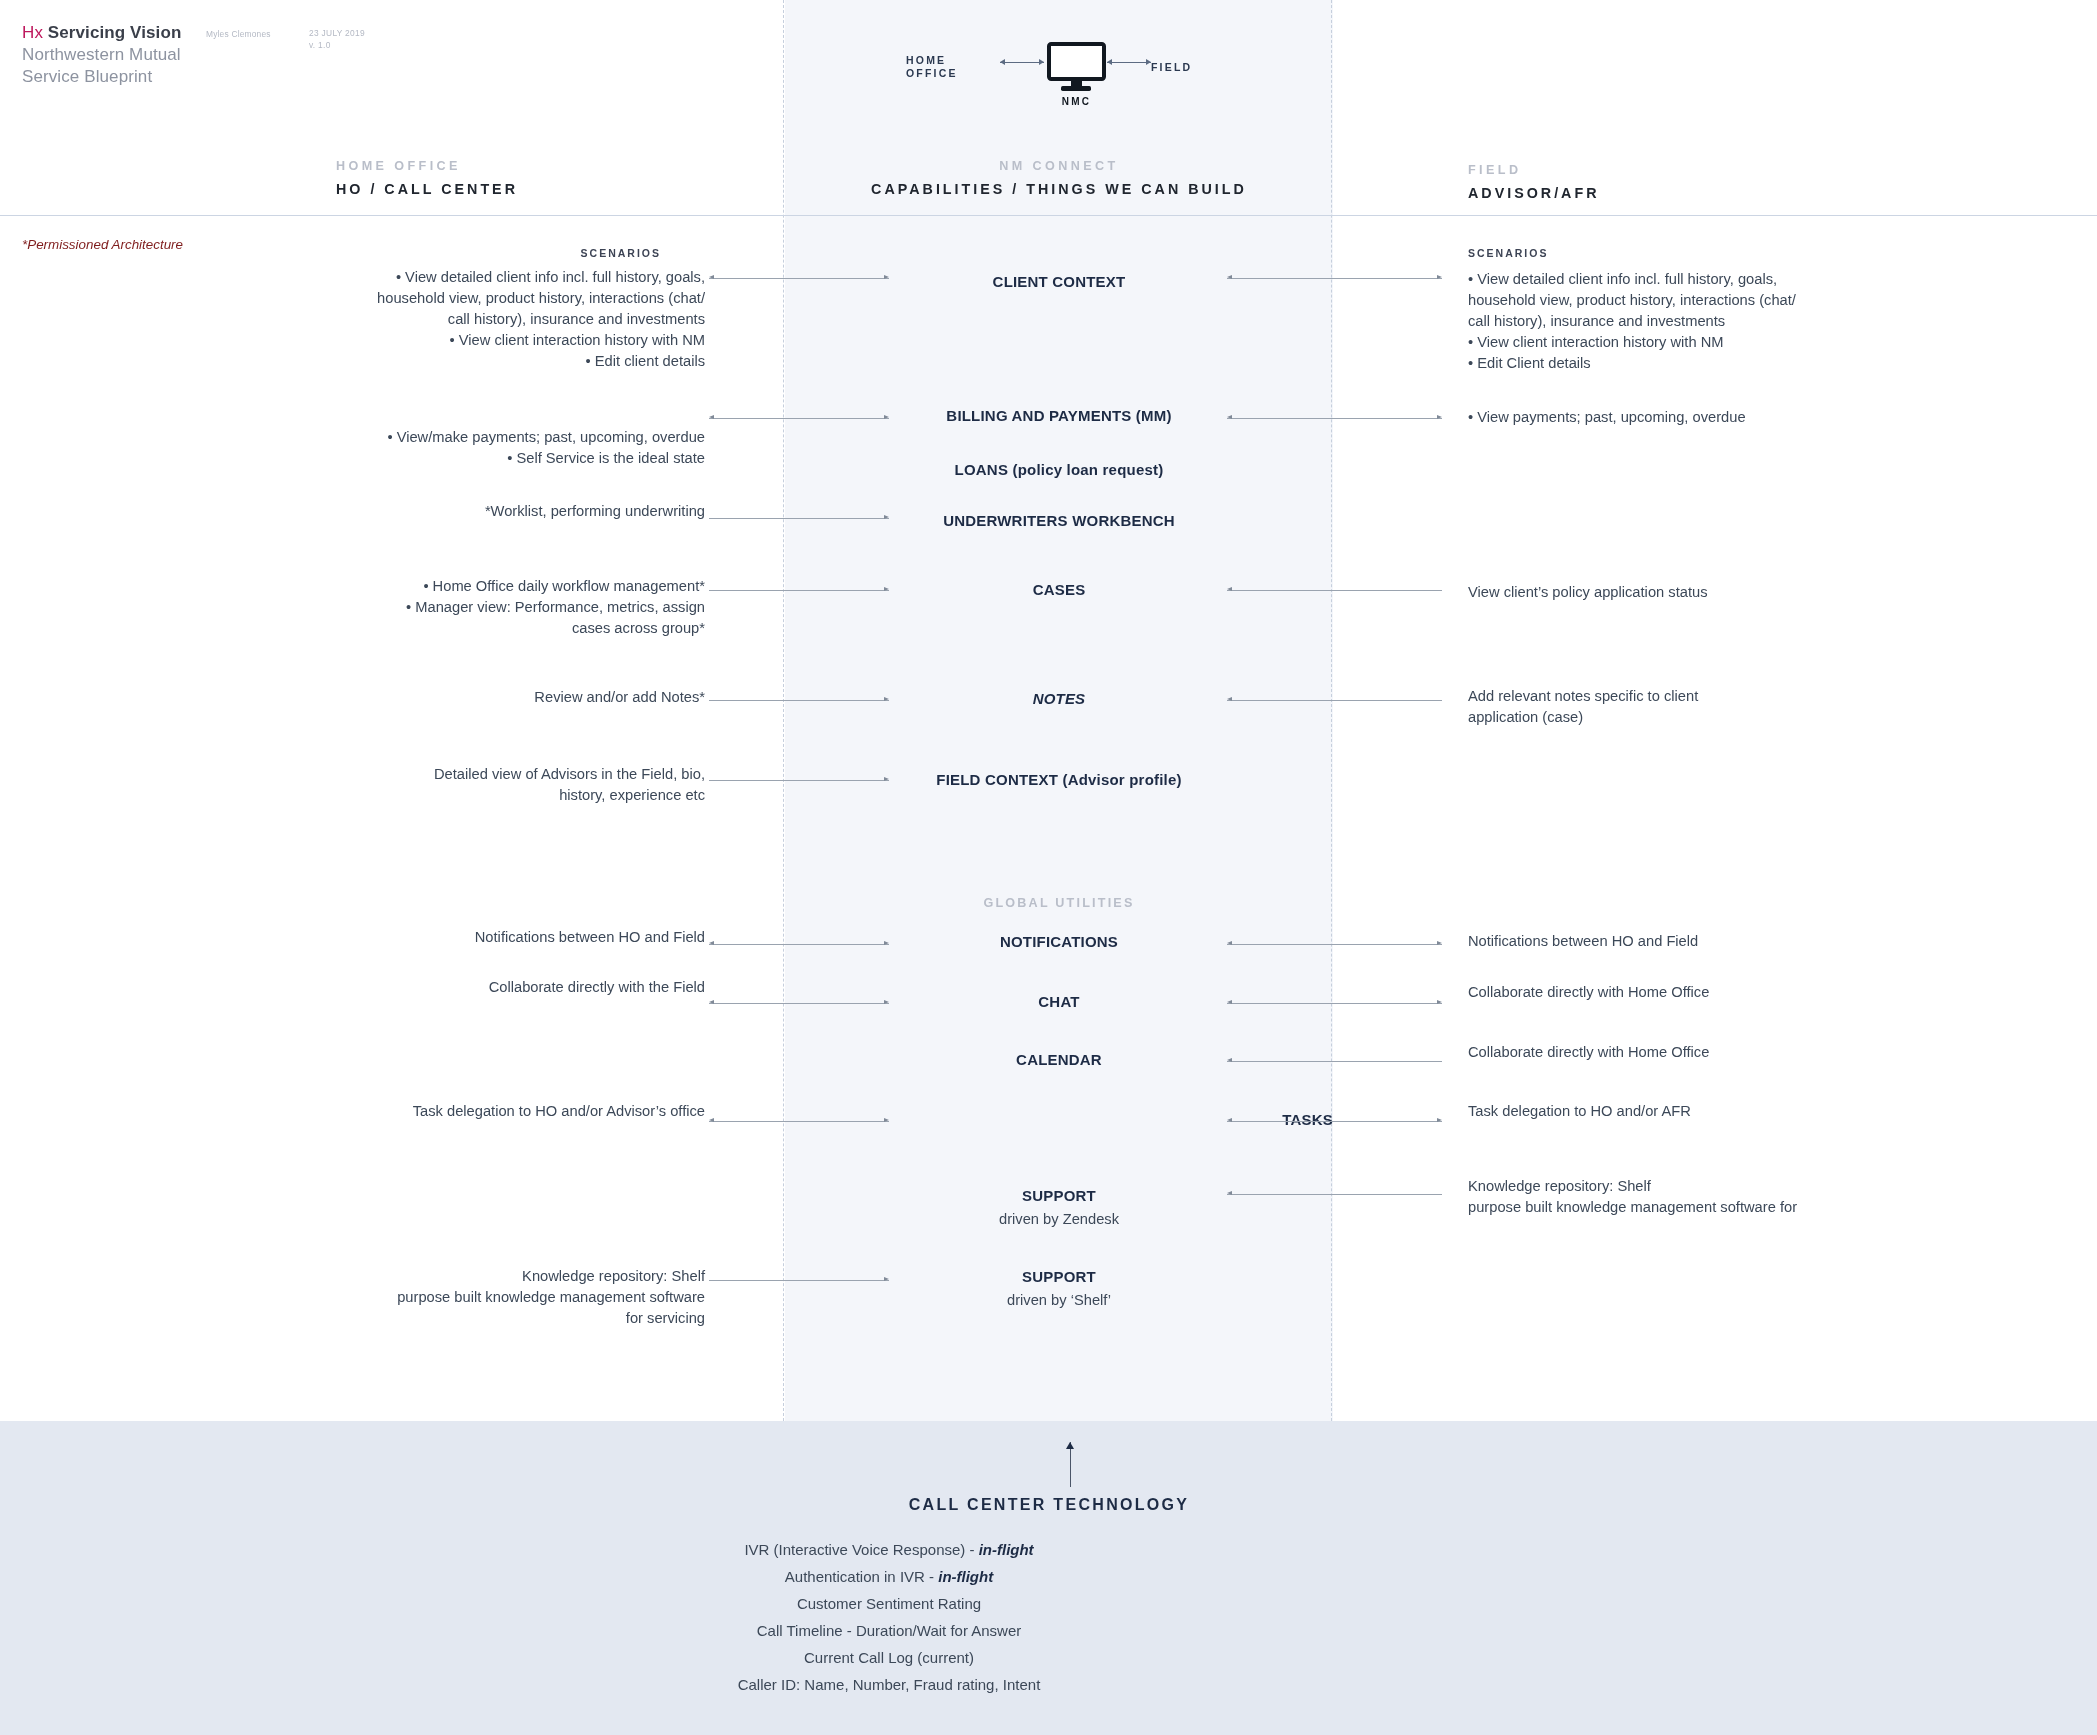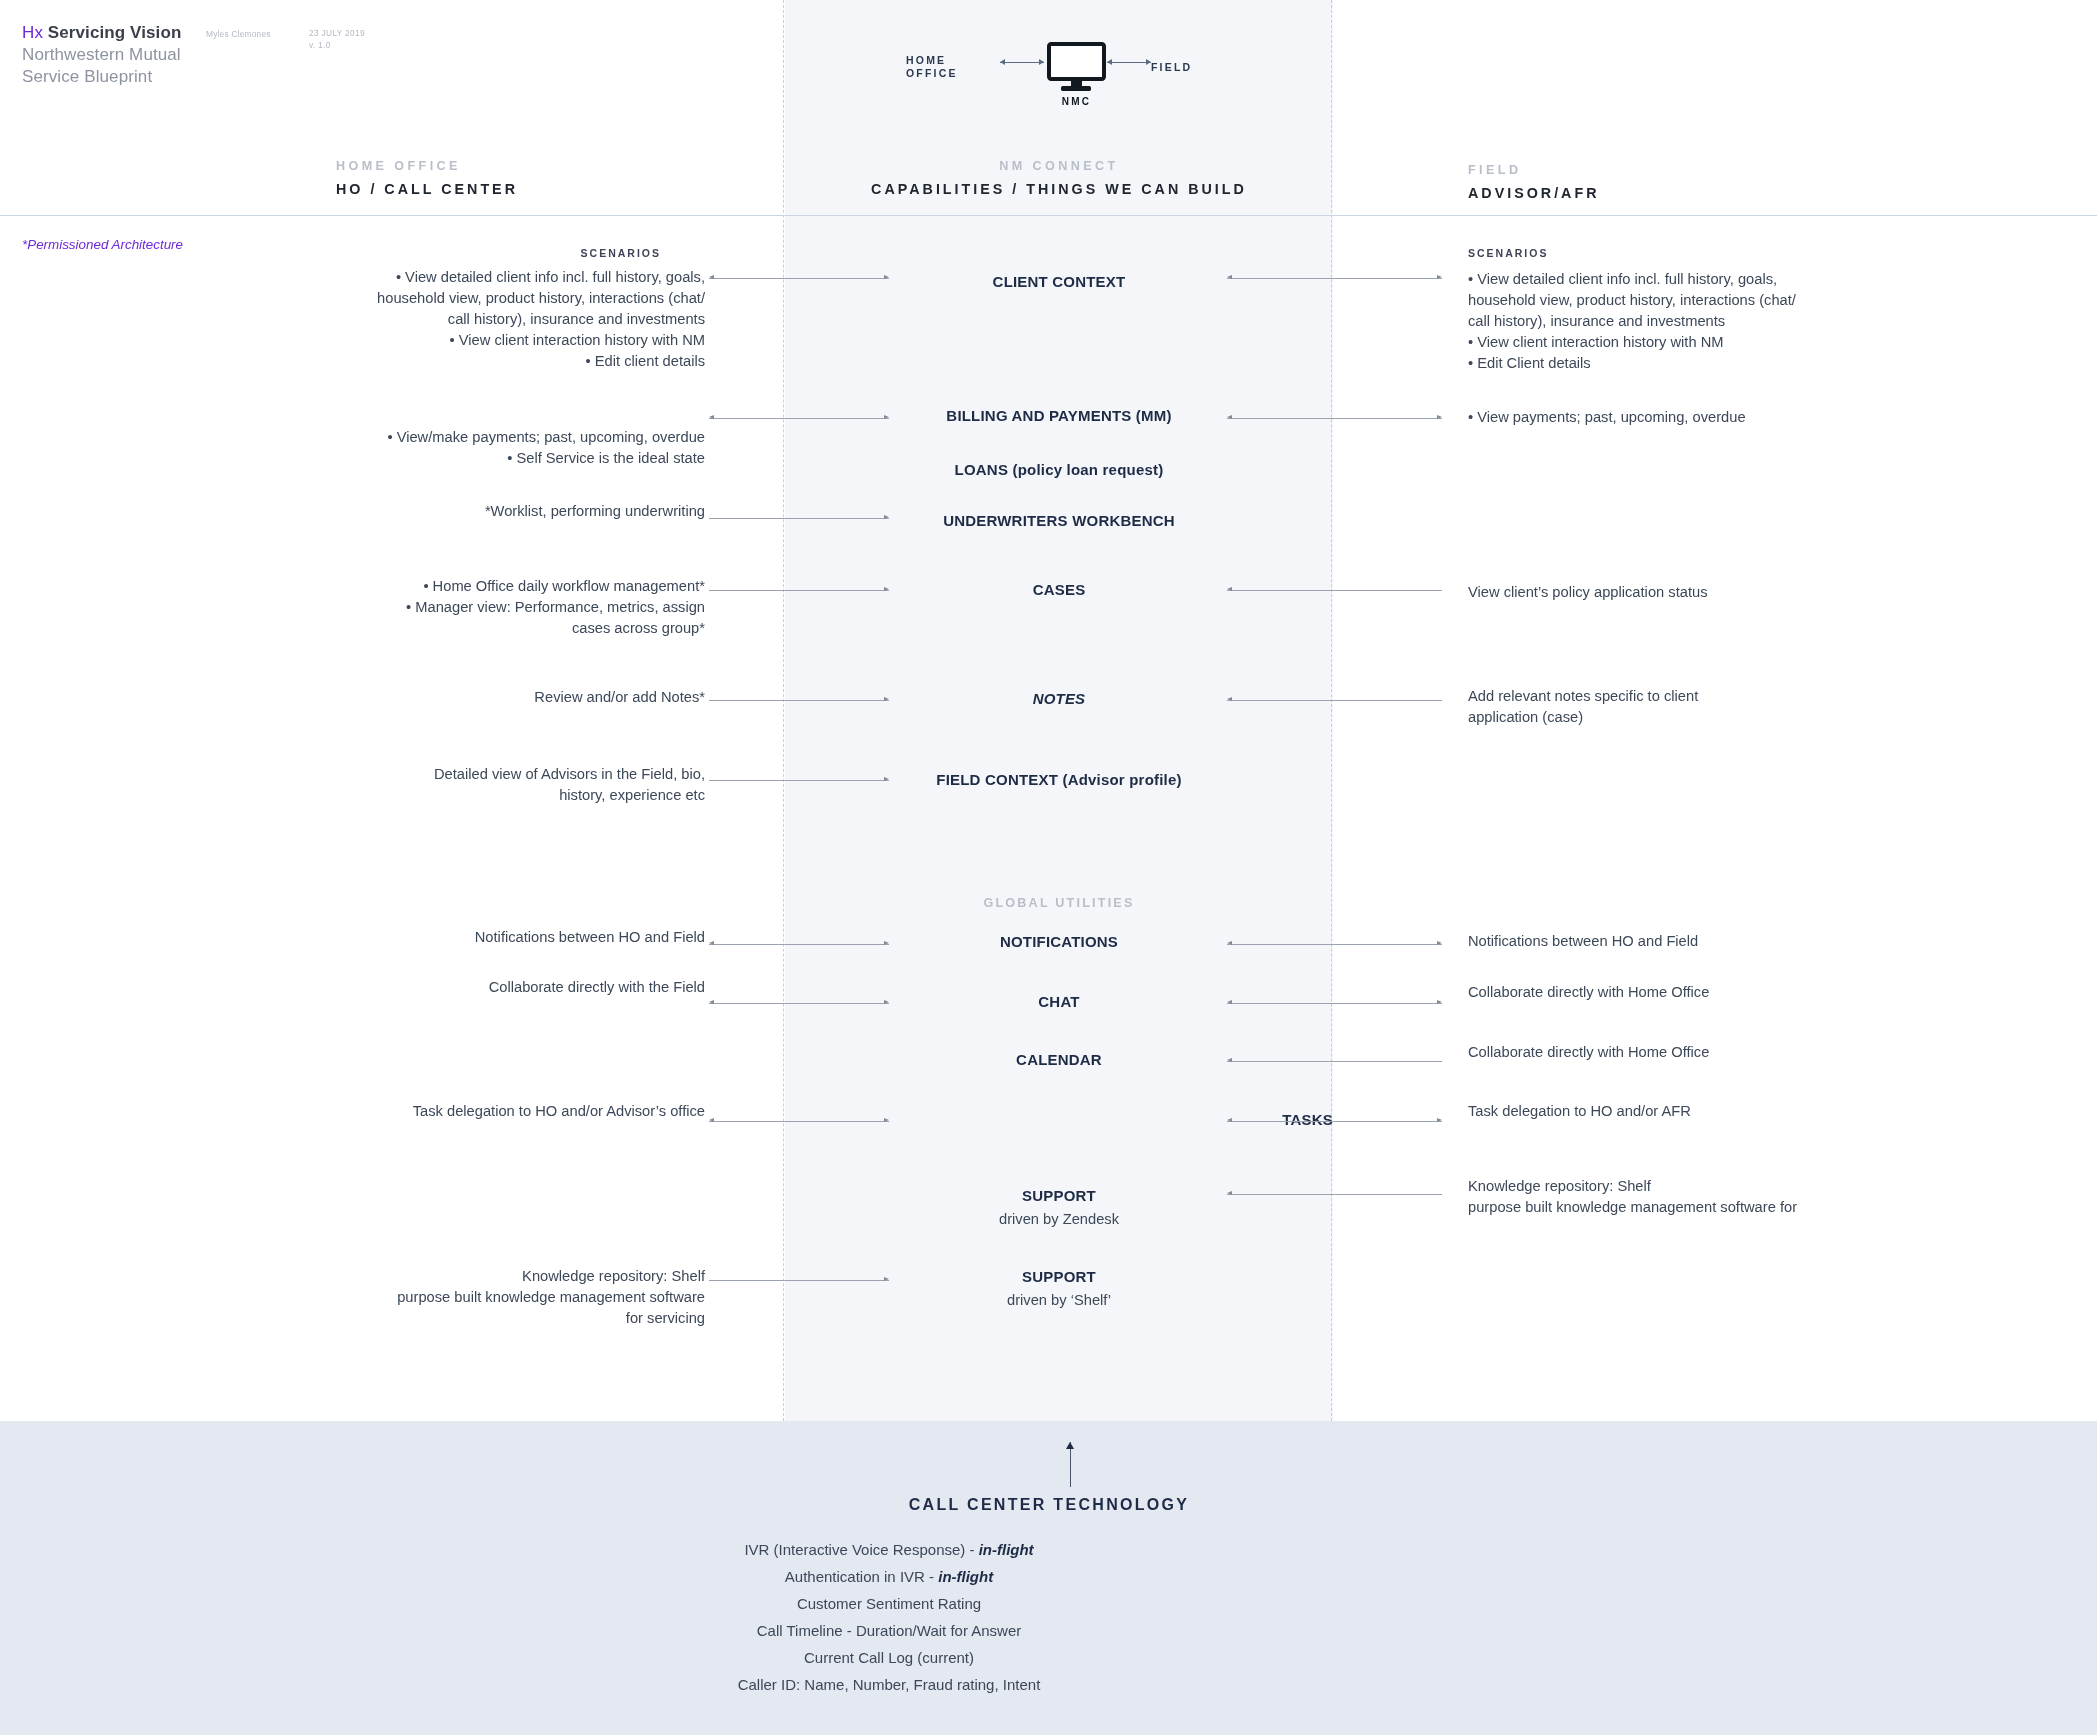--- a/index.html
+++ b/index.html
@@ -31,21 +31,21 @@
     position: absolute; left: 0; top: 215px; width: 2098px; height: 0.8px;
     background: #ccd5e3;
   }
 
   
   .doc-title {
     position: absolute; left: 22px; top: 22px;
     font-size: 17px; line-height: 22px; font-weight: 400; color: #8d93a0;
     letter-spacing: 0.1px;
   }
-  .doc-title .hx { color: #6d28d9; }
+  .doc-title .hx { color: #be185d; }
   .doc-title .strong { font-weight: 700; color: #3a3f4a; }
   .doc-meta-author {
     position: absolute; left: 206px; top: 28.5px;
     font-size: 8.4px; color: #b4b9c4; letter-spacing: 0.2px;
   }
   .doc-meta-date {
     position: absolute; left: 309px; top: 28px;
     font-size: 8.4px; color: #b4b9c4; letter-spacing: 0.3px; line-height: 11.7px;
   }
 
@@ -100,21 +100,21 @@
   .col-head .main {
     font-size: 14.3px; font-weight: 700; letter-spacing: 3px; color: #20262f;
   }
   .head-left   { left: 336px;  top: 159px; }
   .head-mid    { left: 785px;  top: 159px; width: 548px; text-align: center; }
   .head-right  { left: 1468px; top: 163px; }
 
   
   .perm-note {
     position: absolute; left: 22px; top: 237px;
-    font-size: 13.4px; font-style: italic; color: #6d28d9;
+    font-size: 13.4px; font-style: italic; color: #7f1d1d;
   }
   .scen-label {
     position: absolute; font-size: 10.5px; font-weight: 700;
     letter-spacing: 2px; color: #3c4354;
   }
   .scen-left  { left: 443px; top: 247px; width: 218px; text-align: right; }
   .scen-right { left: 1468px; top: 247px; }
 
   .gu-label {
     position: absolute; left: 785px; top: 896px; width: 548px; text-align: center;

